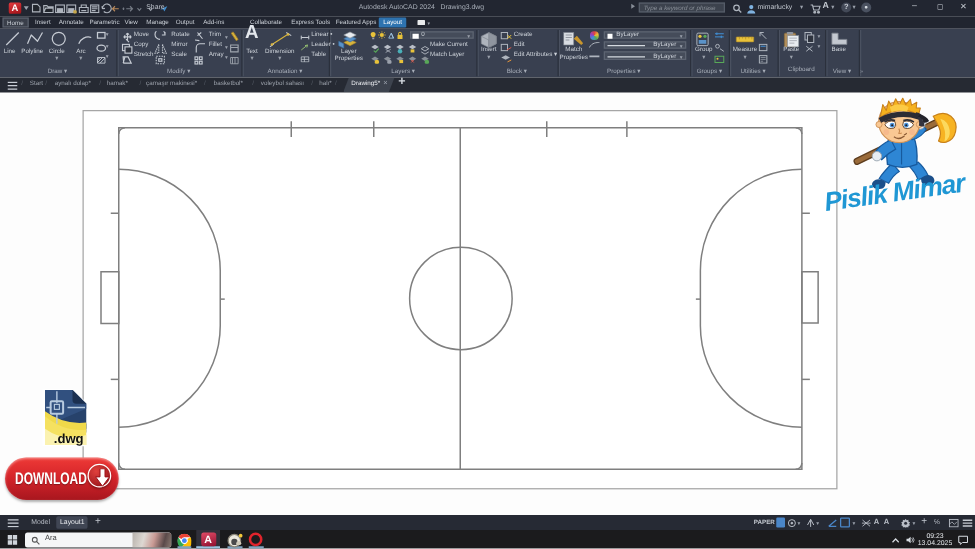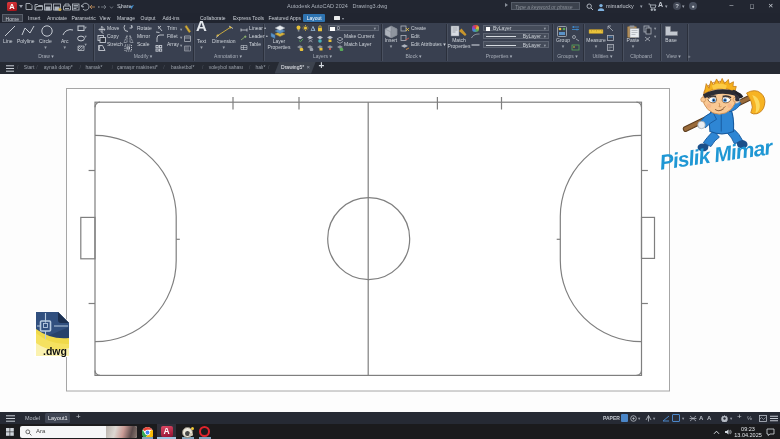--- a/index.html
+++ b/index.html
@@ -136,20 +136,27 @@
       <path d="M3 33 q10 7 20 7 q7 0 13-2 v8 h-33 z" fill="#fbf2b0"></path>
       <g stroke="#b8cbe0" stroke-width="1.1" fill="none">
         <path d="M12.5 3 v9.5 M12.5 21 v8"></path>
         <path d="M4 16 h4 M21 16 h14"></path>
         <rect x="7.5" y="11" width="10" height="10" rx="1" stroke-width="1.6"></rect>
         <rect x="10.5" y="13.5" width="4" height="4" stroke-width="0.9"></rect>
       </g>
       <text x="10" y="44.5" font-family="Liberation Sans, sans-serif" font-size="10.5" font-weight="bold" fill="#111">.dwg</text>
     </svg>
 
+    <div id="dlbtn" class="abs" style="left:4px;top:292px;width:90.5px;height:34px;border-radius:17px;background:linear-gradient(#ee3a36 0%,#d6252b 45%,#a8161e 100%);box-shadow:inset 0 1px 2px rgba(255,255,255,0.45), 0 1.5px 2px rgba(0,0,0,0.3);">
+      <span style="position:absolute;display:inline-block;left:7.5px;top:9px;color:#fff;font-weight:bold;font-size:13.5px;transform:scaleX(0.71);transform-origin:left center;white-space:nowrap;text-shadow:0 1px 1px rgba(0,0,0,0.35);">DOWNLOAD</span>
+      <span style="position:absolute;left:66px;top:5.5px;width:19px;height:19px;border-radius:50%;background:radial-gradient(circle at 35% 30%,#e0403c,#8c0f16);border:1.8px solid #fff;box-shadow:0 1px 2px rgba(0,0,0,0.4);"></span>
+      <svg style="position:absolute;left:71.5px;top:9px" width="12" height="15" viewBox="0 0 12 15">
+          <path d="M4 0 h4 v6.5 h3.5 L6 14 L0.5 6.5 H4 z" fill="#fff" stroke="#9c1118" stroke-width="0.8"></path>
+        </svg>
+    </div>
   </div>
 
   <div class="abs" id="titlebar">
 
     <div class="abs" style="left:7px;top:2px;width:10px;height:9px;background:linear-gradient(160deg,#e23b3f,#a01218);border-radius:1.5px;color:#fff;font-size:7.5px;font-weight:bold;text-align:center;line-height:9px;">A</div>
     <div class="abs" style="left:19px;top:5px;width:0;height:0;border-left:2px solid transparent;border-right:2px solid transparent;border-top:3px solid #9aa0ab;"></div>
 
     <svg class="abs" style="left:24px;top:2px" width="110" height="9" viewBox="0 0 110 9" fill="none" stroke="#aeb4bd" stroke-width="0.9">
       <path d="M2 1.5 h4 l2 2 v4 h-6 z" fill="#21252c"></path>
       <path d="M11 2.5 h2.5 l1 1 h4 v4.5 h-7.5 z M11 8 l1.5-3.5 h6" fill="#21252c"></path>

